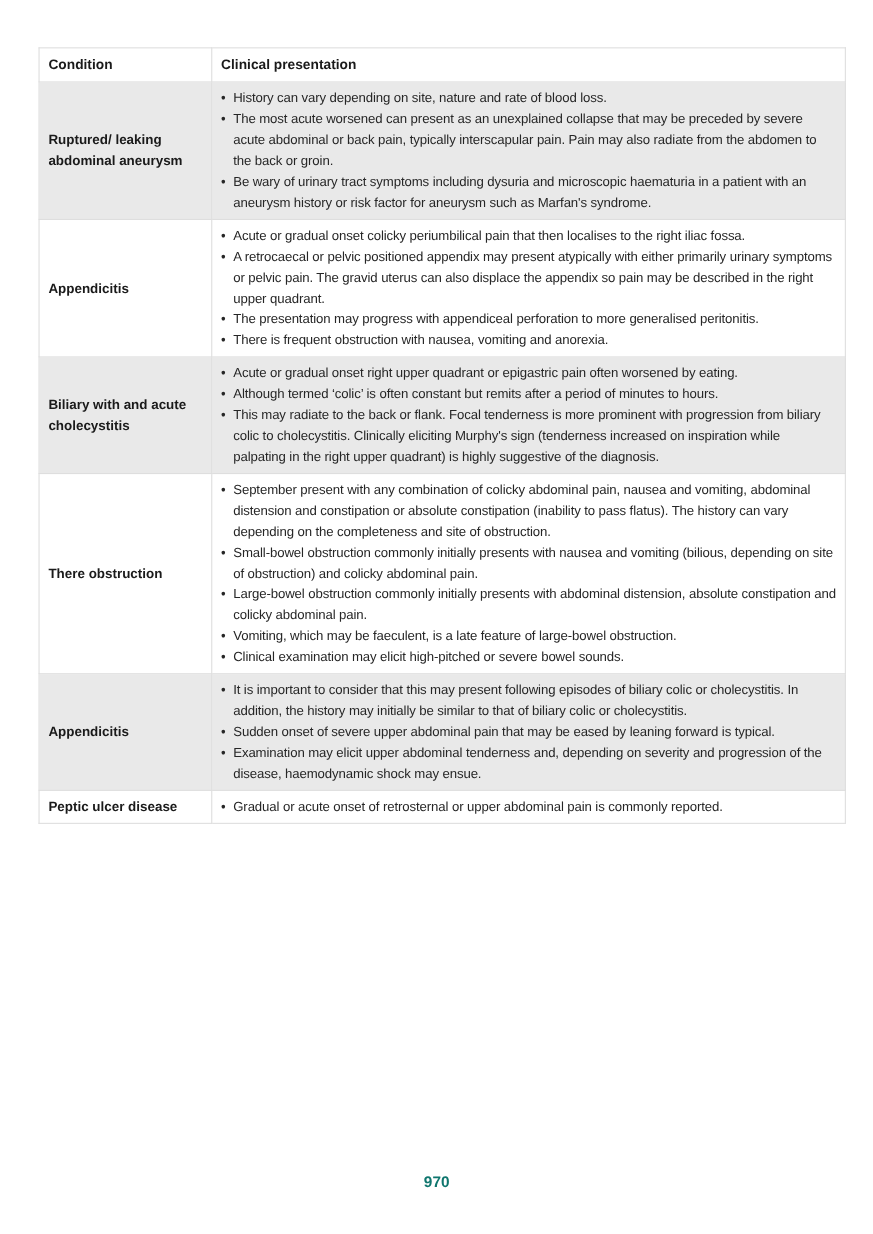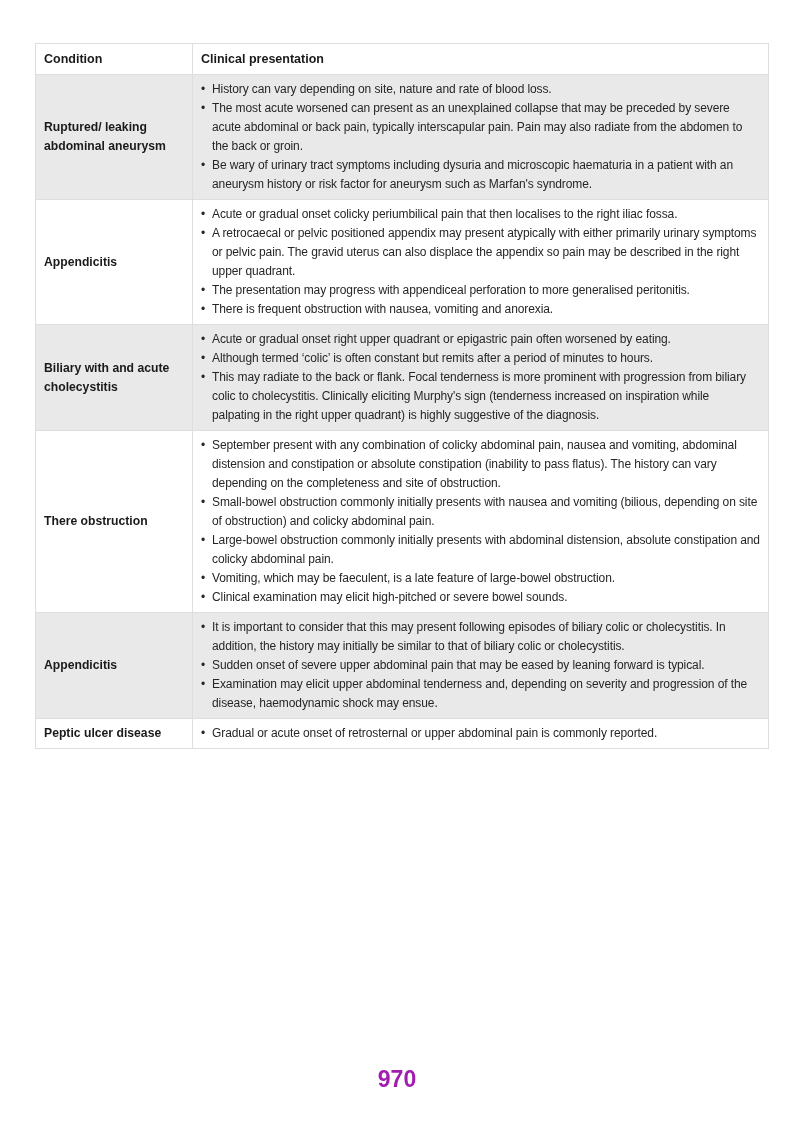--- a/index.html
+++ b/index.html
@@ -75,22 +75,22 @@
     top: 0;
     color: #262626;
   }
   .page-number {
     position: absolute;
     left: 0;
     right: 0;
     top: 1066px;
     text-align: center;
     font-weight: bold;
-    font-size: 23px;
-    color: #a21caf;
+    font-size: 14px;
+    color: #0f766e;
   }
 </style>
 </head>
 <body style="--accent: #F5A700; --title-text: #1F3864; --zebra: #E9E9E9; --border-color: #DEDEDE;">
 
 <div class="page">
   <table class="doc-table">
     <thead>
       <tr class="colhead-row">
         <th class="col-condition">Condition</th>

